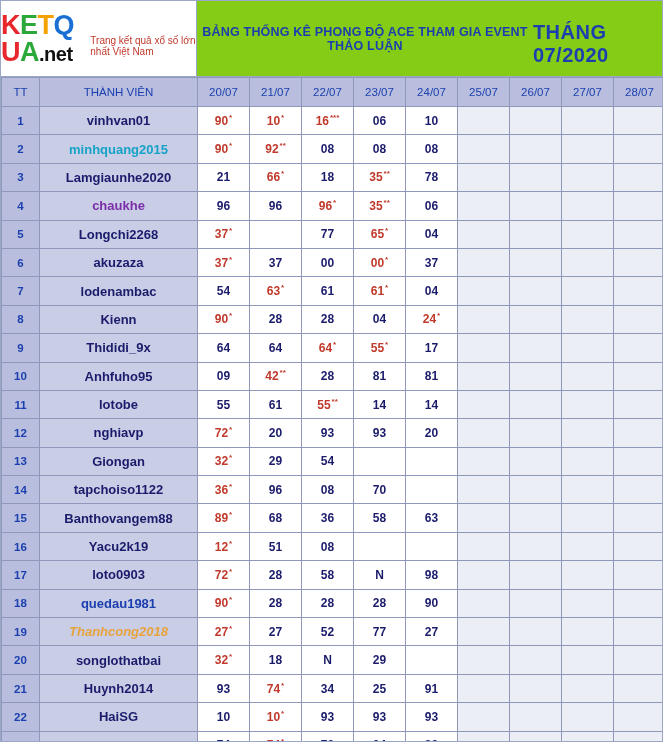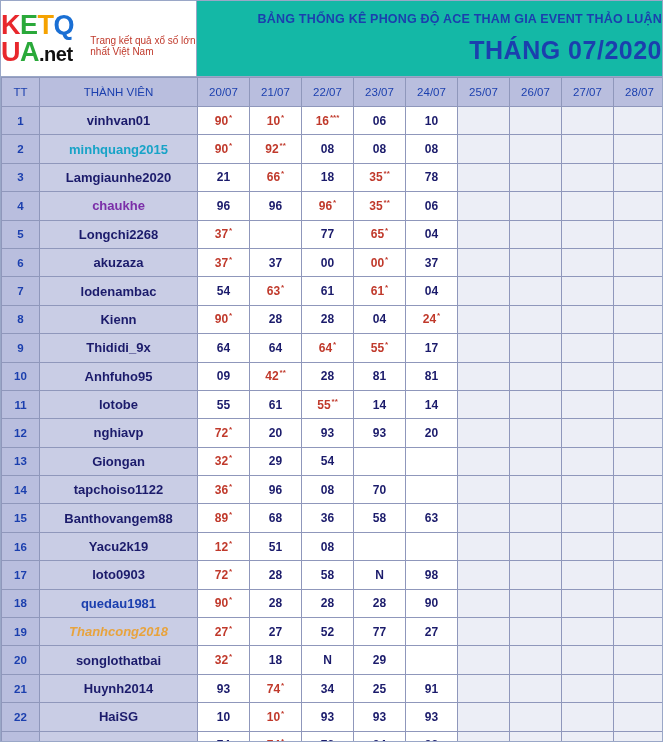--- a/index.html
+++ b/index.html
@@ -7,23 +7,23 @@
   .page{width:663px;height:742px;position:relative;background:#ffffff;box-sizing:border-box;border:1px solid #9aa7c7;overflow:hidden;}
 
   
   .header{display:flex;height:75px;border-bottom:1px solid #9aa7c7;}
   .logo-box{width:196px;height:75px;box-sizing:border-box;border-right:1px solid #9aa7c7;display:flex;flex-direction:row;align-items:center;justify-content:center;background:#ffffff;}
   .logo-word{font-size:27px;font-weight:bold;letter-spacing:-0.5px;line-height:1;}
   .logo-word span{display:inline-block;}
   .k{color:#e8272c}.e{color:#2aa93a}.t{color:#f5a200}.q{color:#1a6fd4}.u{color:#e8272c}.a2{color:#2aa93a}
   .logo-net{color:#111;font-size:20px;}
   .logo-sub{margin-top:14px;font-size:10px;color:#c0392b;font-weight:normal;}
-  .title-box{flex:1;display:flex;flex-direction:column;align-items:flex-end;justify-content:center;background:#14b8a6;}
+  .title-box{flex:1;display:flex;flex-direction:row;align-items:center;justify-content:center;background:#84cc16;}
   .title-1{color:#1b3fae;font-size:12.5px;font-weight:bold;letter-spacing:.2px;text-align:center;}
-  .title-2{color:#1b3fae;font-size:25px;font-weight:bold;margin-top:10px;letter-spacing:.5px;}
+  .title-2{color:#1b3fae;font-size:20px;font-weight:bold;margin-top:10px;letter-spacing:.5px;}
 
   
   table{border-collapse:collapse;width:663px;table-layout:fixed;}
   col.c-tt{width:38px}
   col.c-name{width:158px}
   col.c-day{width:52px}
   thead th{
     background:#b9bede;color:#1b3fae;font-size:11.5px;font-weight:normal;
     height:26px;border:1px solid #8f97bb;text-align:center;vertical-align:middle;
   }

